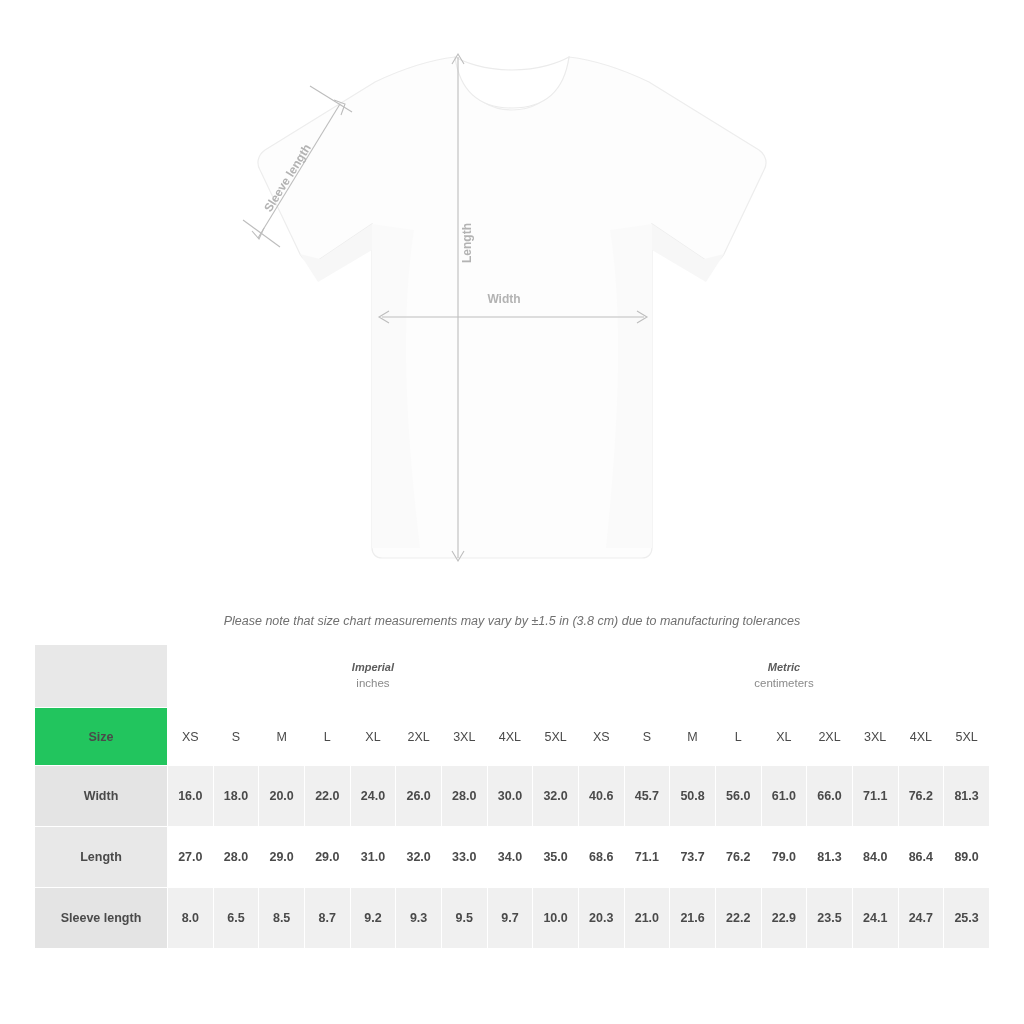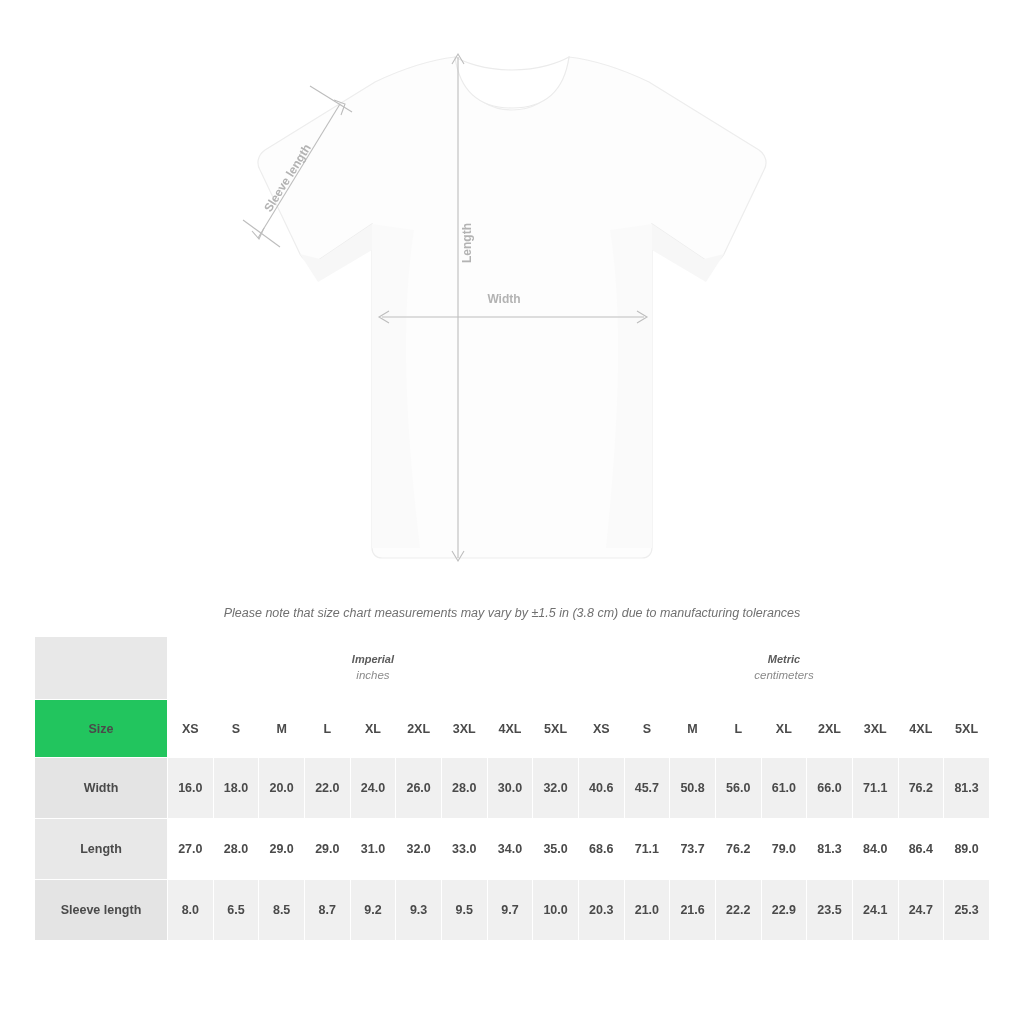--- a/index.html
+++ b/index.html
@@ -39,21 +39,21 @@
   .chart-title {
     font-size: 21px;
     font-weight: bold;
     color: #2b2b2b;
     letter-spacing: 0.1px;
   }
   .chart-note {
     font-size: 12.5px;
     font-style: italic;
     color: #707070;
-    margin-top: 16px;
+    margin-top: 24px;
   }
 
   
   .table-wrap {
     margin: 16px 34px 0 34px;
   }
   table.size-table {
     border-collapse: collapse;
     width: 956px;
     table-layout: fixed;
@@ -76,33 +76,32 @@
   }
   .sys-head .sys-name {
     font-size: 11px;
     font-style: italic;
     font-weight: bold;
     color: #5c5c5c;
     line-height: 1.25;
   }
   .sys-head .sys-unit {
     font-size: 11.5px;
-    font-style: italic;
     color: #8a8a8a;
     line-height: 1.4;
   }
   .sys-head .corner {
     background: #e8e8e8;
   }
 
   
   .size-head td {
     height: 55px;
     background: #ffffff;
-    font-weight: bold;
+    font-weight: normal;
     font-size: 12.5px;
     color: #4a4a4a;
   }
   .size-head td.rowlabel {
     background: #22c55e;
     font-weight: bold;
   }
 
   
   tr.data-row td {

